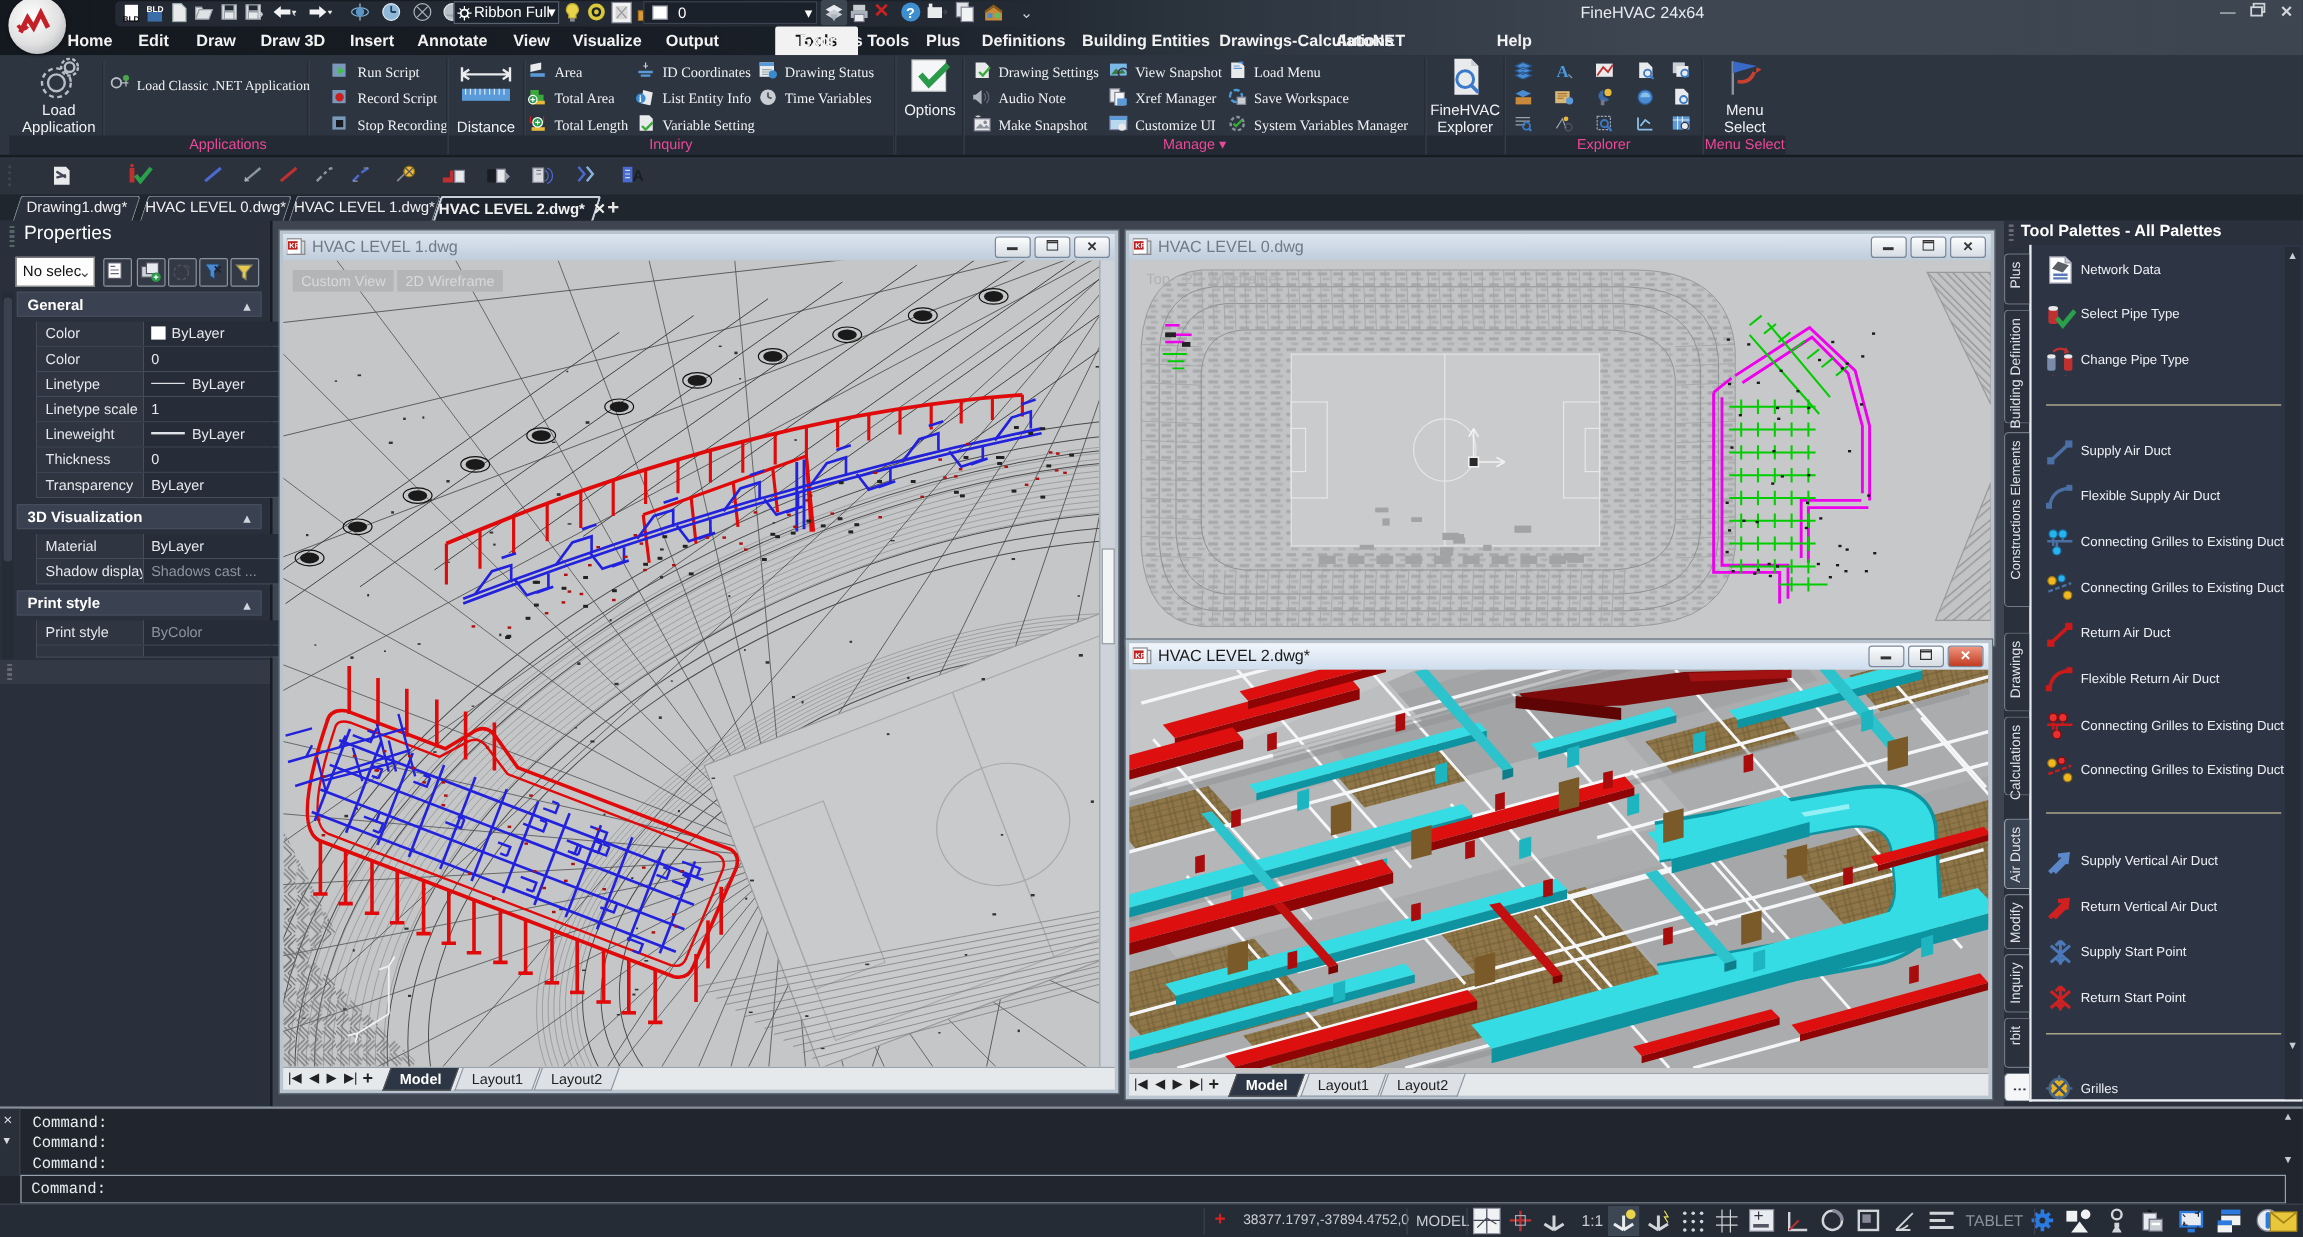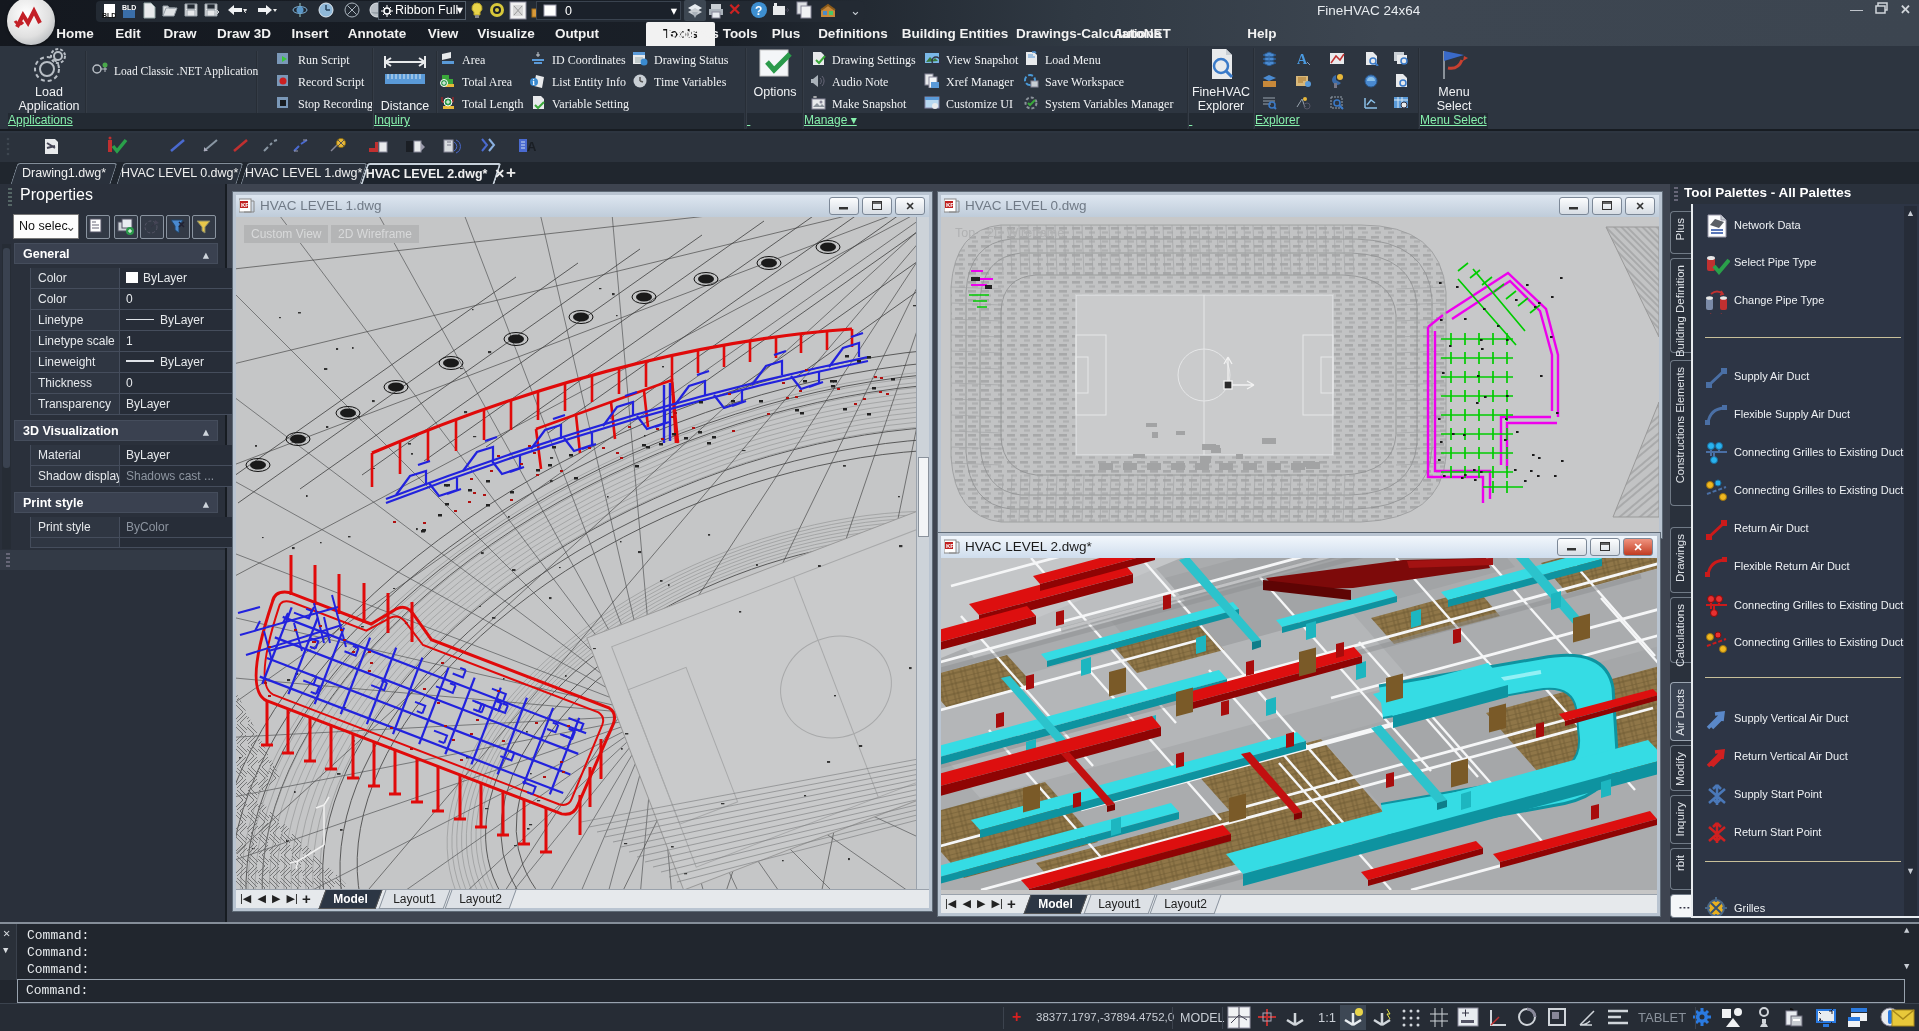--- a/index.html
+++ b/index.html
@@ -13,21 +13,21 @@
 #lcombo{position:absolute;left:536px;top:1px;width:145px;height:19px;background:#1b212a;border:1px solid #3a434f;color:#fff;font-size:12.5px;line-height:17px;}
 #title{position:absolute;left:1317px;top:3px;color:#e8ecf0;font-size:13.5px;}
 #winbtn{position:absolute;right:4px;top:2px;color:#d0d5da;font-size:13px;}
 
 #tabs{position:absolute;left:0px;top:22px;height:24px;width:1400px;}
 .mtab{position:absolute;top:0;height:24px;color:#f2f2f2;font-size:13.5px;font-weight:bold;line-height:23px;text-align:center;white-space:nowrap;}
 .mtab.act{background:#f2f2f2;color:#111;border-radius:2px 2px 0 0;font-weight:bold;}
 
 #ribbon{position:absolute;left:0;top:46px;width:1919px;height:85px;background:#2d3540;border-bottom:2px solid #171c22;}
 #ribbon .grp{position:absolute;top:0;height:83px;}
-#ribbon .glabel{position:absolute;bottom:0;left:0;right:0;height:16px;background:#232a33;color:#86efac;font-size:12px;line-height:15px;text-decoration:underline;}
+#ribbon .glabel{position:absolute;bottom:0;left:0;right:0;height:16px;background:#232a33;color:#ec4899;font-size:12px;text-align:center;line-height:15px;}
 #ribbon .gsep{position:absolute;top:2px;width:2px;height:80px;background:linear-gradient(to right,#20262e,#3c444f);}
 .rrow{position:absolute;height:22px;color:#f0f2f4;font-size:12px;line-height:22px;white-space:nowrap;font-family:Liberation Serif, serif;}
 .rrow .ic{display:inline-block;width:17px;height:15px;margin-right:5px;vertical-align:-2px;}
 .bigbtn{position:absolute;top:2px;text-align:center;color:#f0f2f4;font-size:12.5px;line-height:14px;}
 .bigbtn svg{display:block;margin:0 auto 1px auto;}
 
 #tb2{position:absolute;left:0;top:133px;width:1919px;height:29px;background:#2b323c;}
 
 #dtabs{position:absolute;left:0;top:162px;width:1919px;height:22px;background:#20262e;}
 .dtab{position:absolute;top:1px;height:21px;background:#2a313c;border:1px solid #828d99;border-bottom:none;color:#f0f0f0;font-size:12.5px;line-height:19px;text-align:center;transform:skewX(-18deg);border-radius:3px 3px 0 0;white-space:nowrap;}

